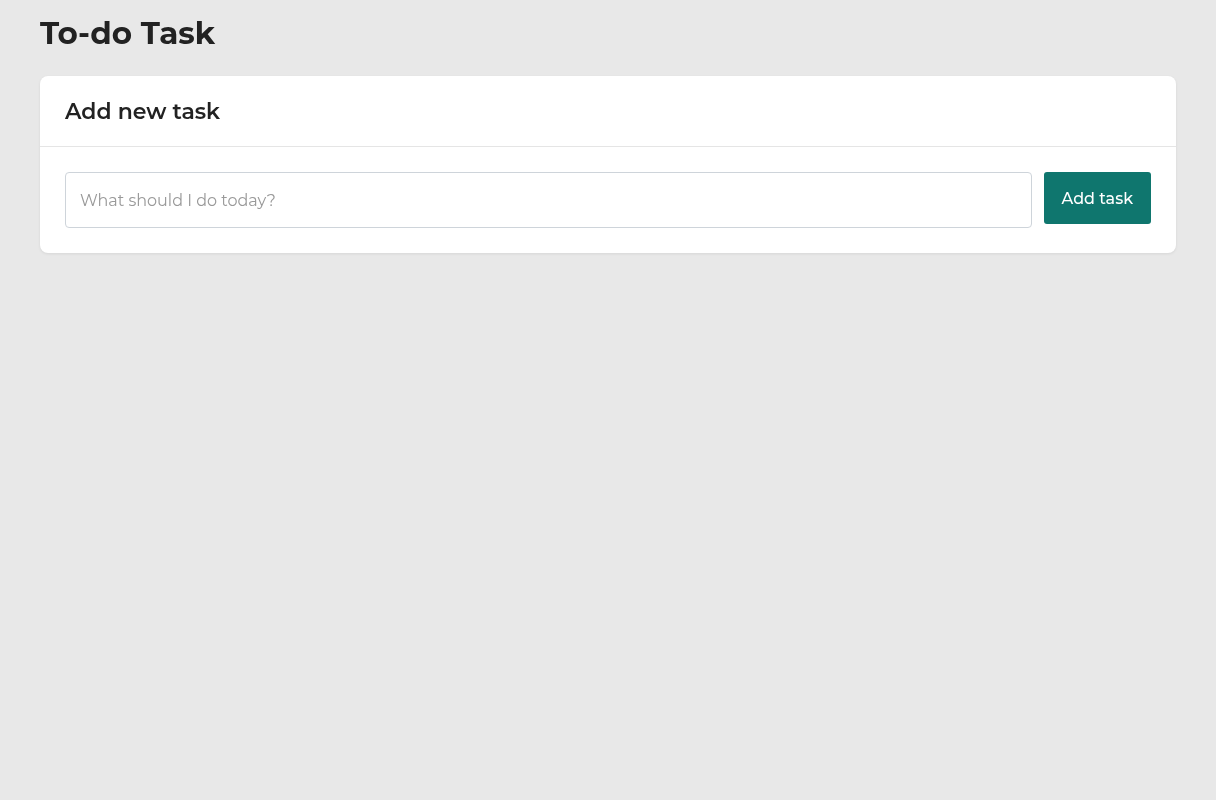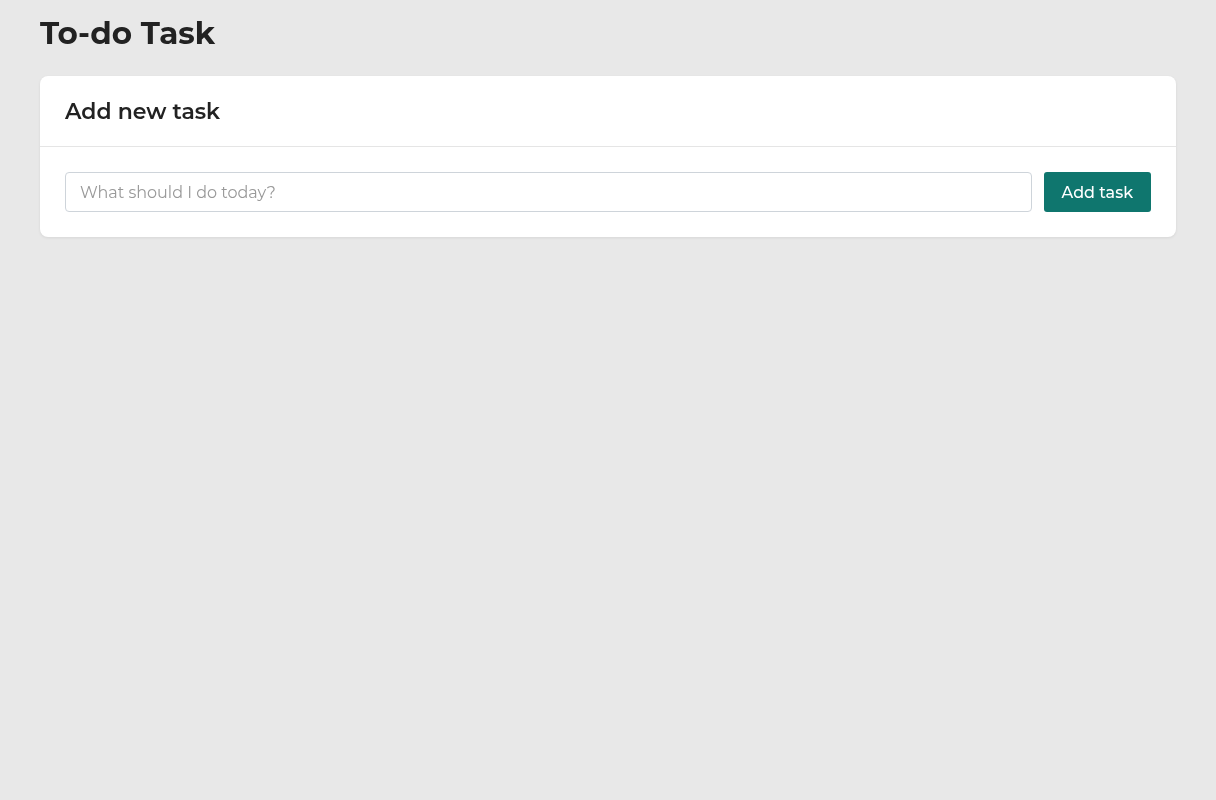--- a/index.html
+++ b/index.html
@@ -41,40 +41,40 @@
     .card-body {
       padding: 25px 25px 25px 25px;
     }
     .input-group {
       display: flex;
       align-items: stretch;
       gap: 12px;
     }
     .task-input {
       flex: 1;
-      height: 40px;
+      height: 56px;
       padding: 12px 14px;
       border: 1px solid #ced4da;
       border-radius: 4px;
       font-size: 16px;
       font-family: inherit;
       color: #495057;
       background-color: #ffffff;
       outline: none;
     }
     .task-input::placeholder {
       color: #999999;
     }
     .add-button {
       background-color: #0f766e;
       color: #ffffff;
       border: none;
       border-radius: 3px;
       padding: 0 18px;
-      height: 40px;
+      height: 52px;
       font-size: 16px;
       font-family: inherit;
       font-weight: 500;
       cursor: pointer;
     }
     .task-list-body {
       padding: 24px 25px;
       min-height: 48px;
     }
   </style>

